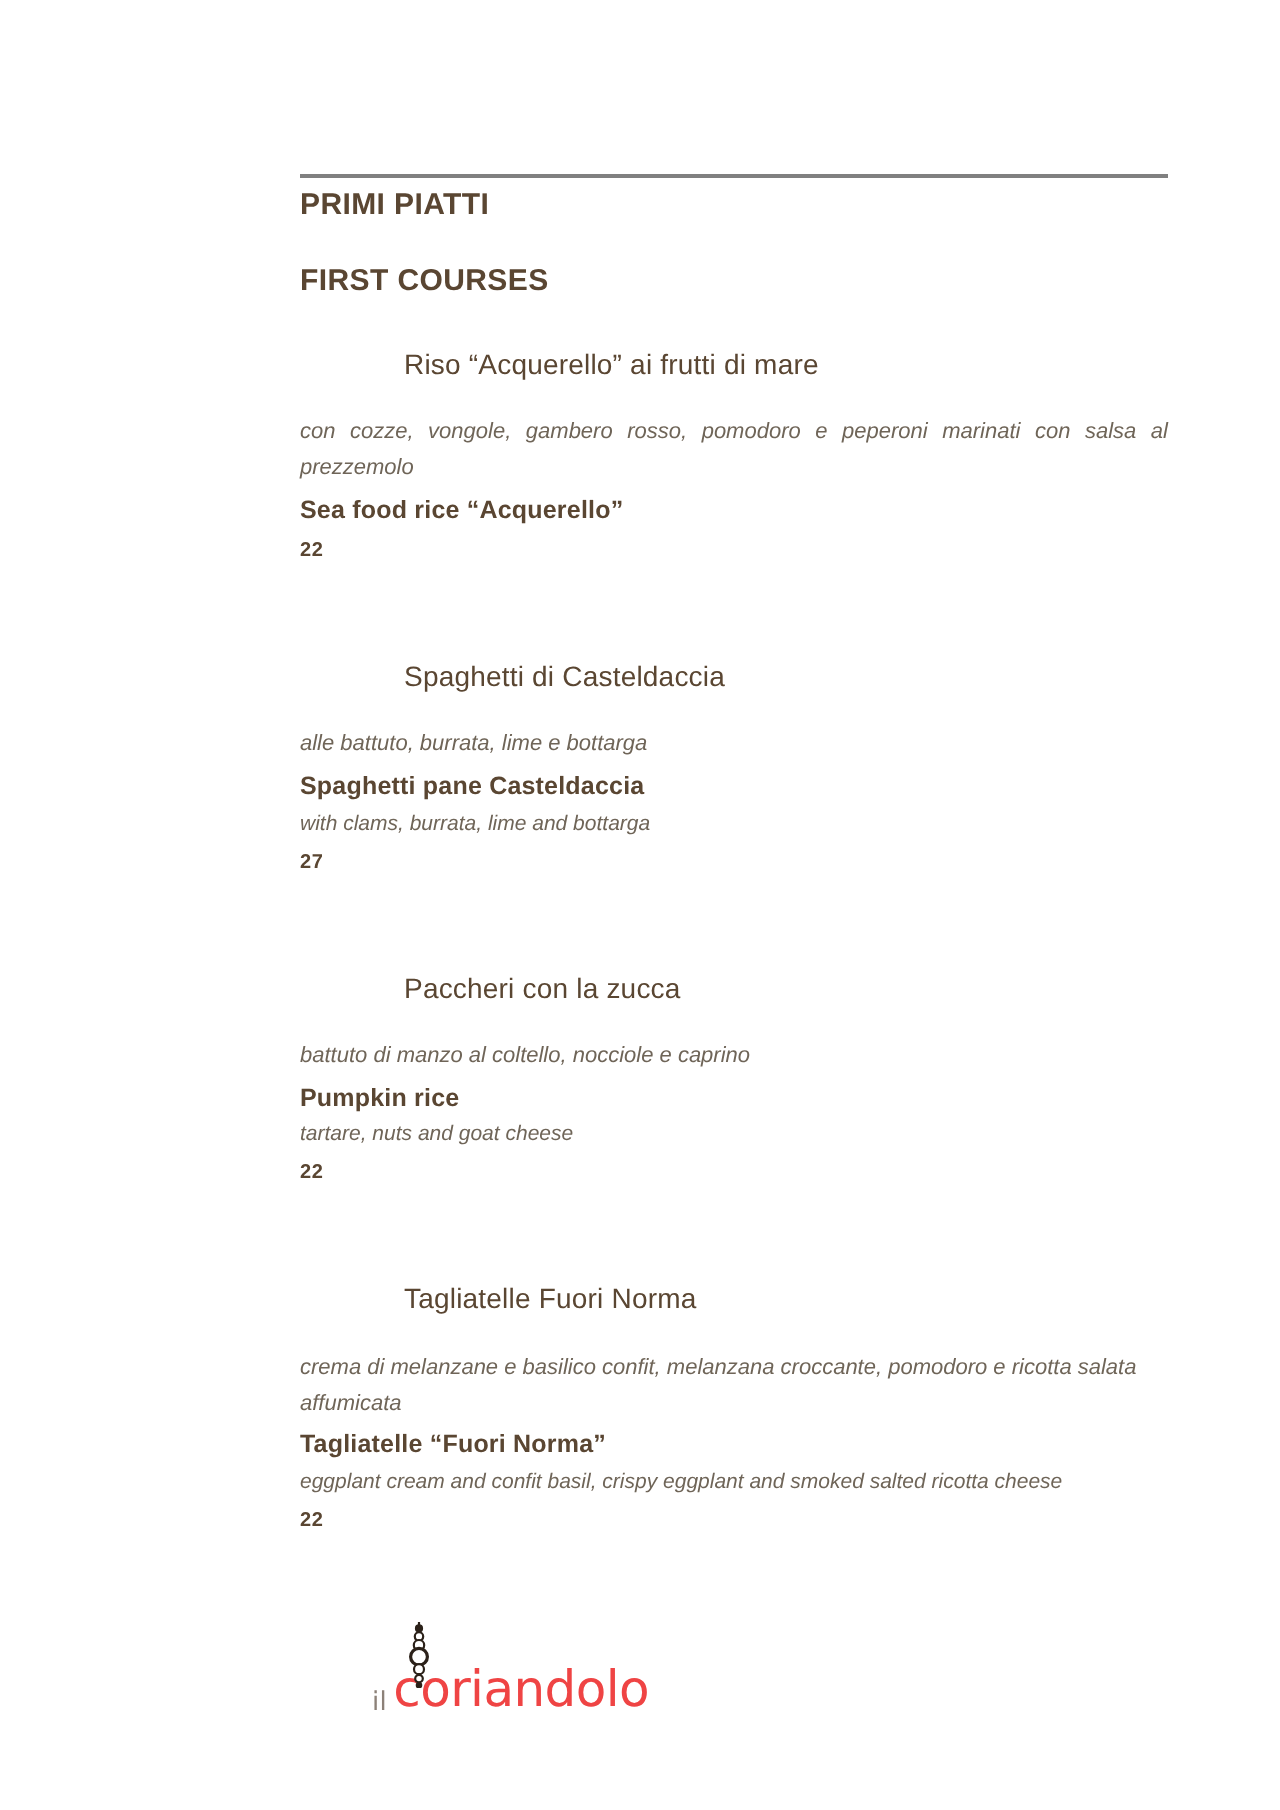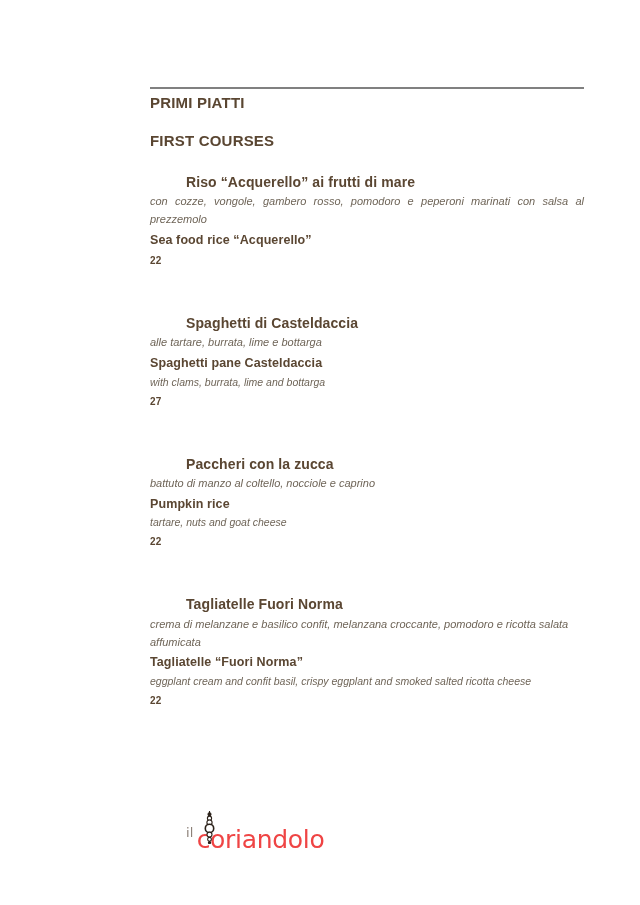--- a/index.html
+++ b/index.html
@@ -48,24 +48,24 @@
     margin-bottom: 22px;
   }
   .dish {
     margin-bottom: 44px;
   }
   .dish:last-of-type {
     margin-bottom: 0;
   }
   .dish-title-it {
     font-size: 14px;
-    font-weight: bold;
+    font-weight: normal;
     color: #5a4632;
     line-height: 1.45;
-    margin: 0;
+    margin: 16px;
     letter-spacing: 0.1px;
     padding-left: 36px;
   }
   .dish-desc-it {
     font-size: 11px;
     font-style: italic;
     color: #6f6558;
     line-height: 1.62;
     margin: 1px 0 0 0;
   }
@@ -96,21 +96,21 @@
     margin: 3px 0 0 0;
     letter-spacing: 0.3px;
   }
   
   .logo {
     position: absolute;
     left: 36px;
     top: 825px;
     height: 34px;
     display: flex;
-    align-items: flex-start;
+    align-items: flex-end;
   }
   .logo-il {
     font-size: 13px;
     color: #8c8178;
     letter-spacing: 0.2px;
     margin-right: 3px;
     font-family: "DejaVu Sans", sans-serif;
   }
   .logo-word {
     position: relative;
@@ -142,21 +142,21 @@
 
     <div class="dish">
       <div class="dish-title-it">Riso “Acquerello” ai frutti di mare</div>
       <div class="dish-desc-it justify">con cozze, vongole, gambero rosso, pomodoro e peperoni marinati con salsa al prezzemolo</div>
       <div class="dish-title-en">Sea food rice “Acquerello”</div>
       <div class="dish-price">22</div>
     </div>
 
     <div class="dish">
       <div class="dish-title-it">Spaghetti di Casteldaccia</div>
-      <div class="dish-desc-it">alle tartare, burrata, lime e bottarga</div>
+      <div class="dish-desc-it">alle battuto, burrata, lime e bottarga</div>
       <div class="dish-title-en">Spaghetti pane Casteldaccia</div>
       <div class="dish-desc-en">with clams, burrata, lime and bottarga</div>
       <div class="dish-price">27</div>
     </div>
 
 
     <div class="dish">
       <div class="dish-title-it">Paccheri con la zucca</div>
       <div class="dish-desc-it">battuto di manzo al coltello, nocciole e caprino</div>
       <div class="dish-title-en">Pumpkin rice</div>

